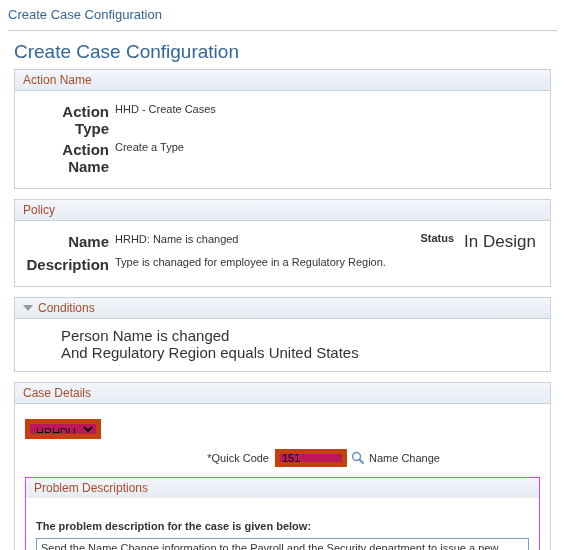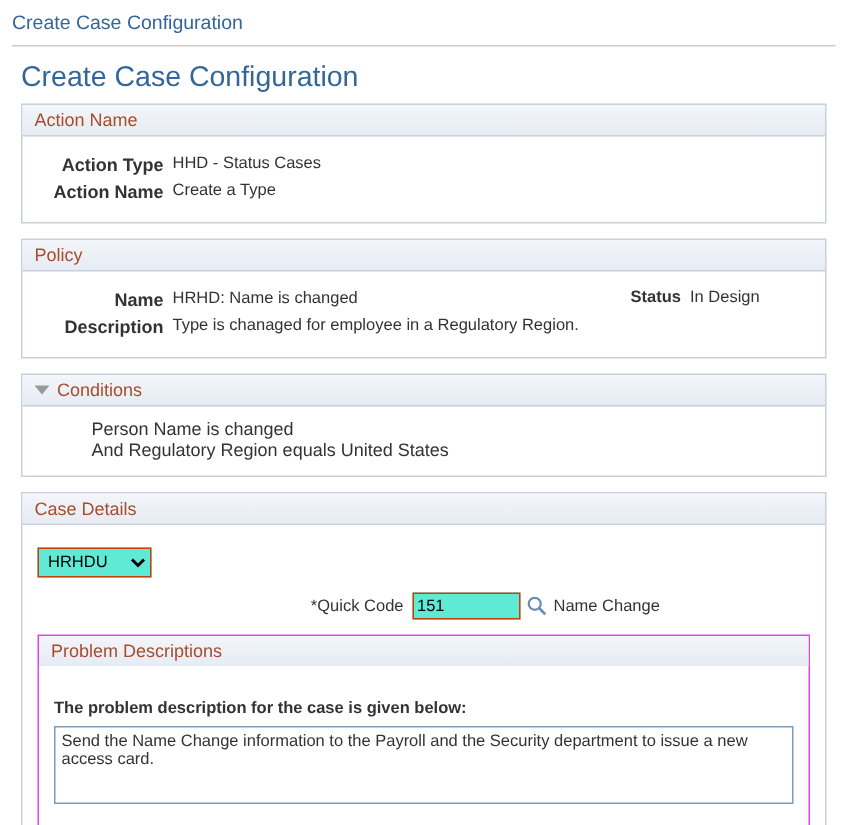--- a/index.html
+++ b/index.html
@@ -57,60 +57,61 @@
     align-items: flex-start;
     margin: 3px 0;
   }
   .label-col {
     width: 90px;
     text-align: right;
     font-weight: bold;
     color: #333;
     padding-right: 6px;
     padding-top: 1px;
-    font-size: 12px;
+    font-size: 15px;
   }
   .value-col {
     flex: 1;
     color: #333;
     font-size: 11px;
     padding-top: 1px;
   }
   .status-label {
     font-weight: bold;
     width: 50px;
     text-align: right;
     padding-right: 6px;
     font-size: 11px;
   }
   .status-value {
     width: 80px;
-    font-size: 11px;
-  }
-  .cond-line { font-size: 12px; color: #333; padding-left: 36px; }
+    font-size: 17px;
+    text-align: center;
+  }
+  .cond-line { font-size: 15px; color: #333; padding-left: 36px; }
   .case-details-body {
     padding: 10px 10px 10px 10px;
   }
   .form-row {
     display: flex;
     align-items: center;
     margin: 5px 0 10px 0;
   }
   .form-label {
     width: 250px;
     text-align: right;
     padding-right: 6px;
     font-size: 11px;
     color: #333;
   }
   select, input[type=text] {
     font-family: Arial, sans-serif;
     font-size: 11px;
-    border: 1px solid #c2410c;
-    background: #5eead4;
+    border: 5px solid #c2410c;
+    background: #be185d;
     padding: 1px 2px;
   }
   select.cbu { width: 76px; height: 20px; }
   input.qc { width: 72px; height: 18px; }
   .lookup-icon {
     display: inline-block;
     width: 14px; height: 14px;
     margin: 0 4px;
     vertical-align: middle;
     position: relative;
@@ -149,21 +150,21 @@
 <hr class="divider">
 <h1 class="page-title">Create Case Configuration</h1>
 
 <div class="section">
   <div class="section-header">
     <span>Action Name</span>
   </div>
   <div class="section-body">
     <div class="row">
       <div class="label-col">Action Type</div>
-      <div class="value-col">HHD - Status Cases</div>
+      <div class="value-col">HHD - Create Cases</div>
     </div>
     <div class="row">
       <div class="label-col">Action Name</div>
       <div class="value-col">Create a Type</div>
     </div>
   </div>
 </div>
 
 <div class="section">
   <div class="section-header">

